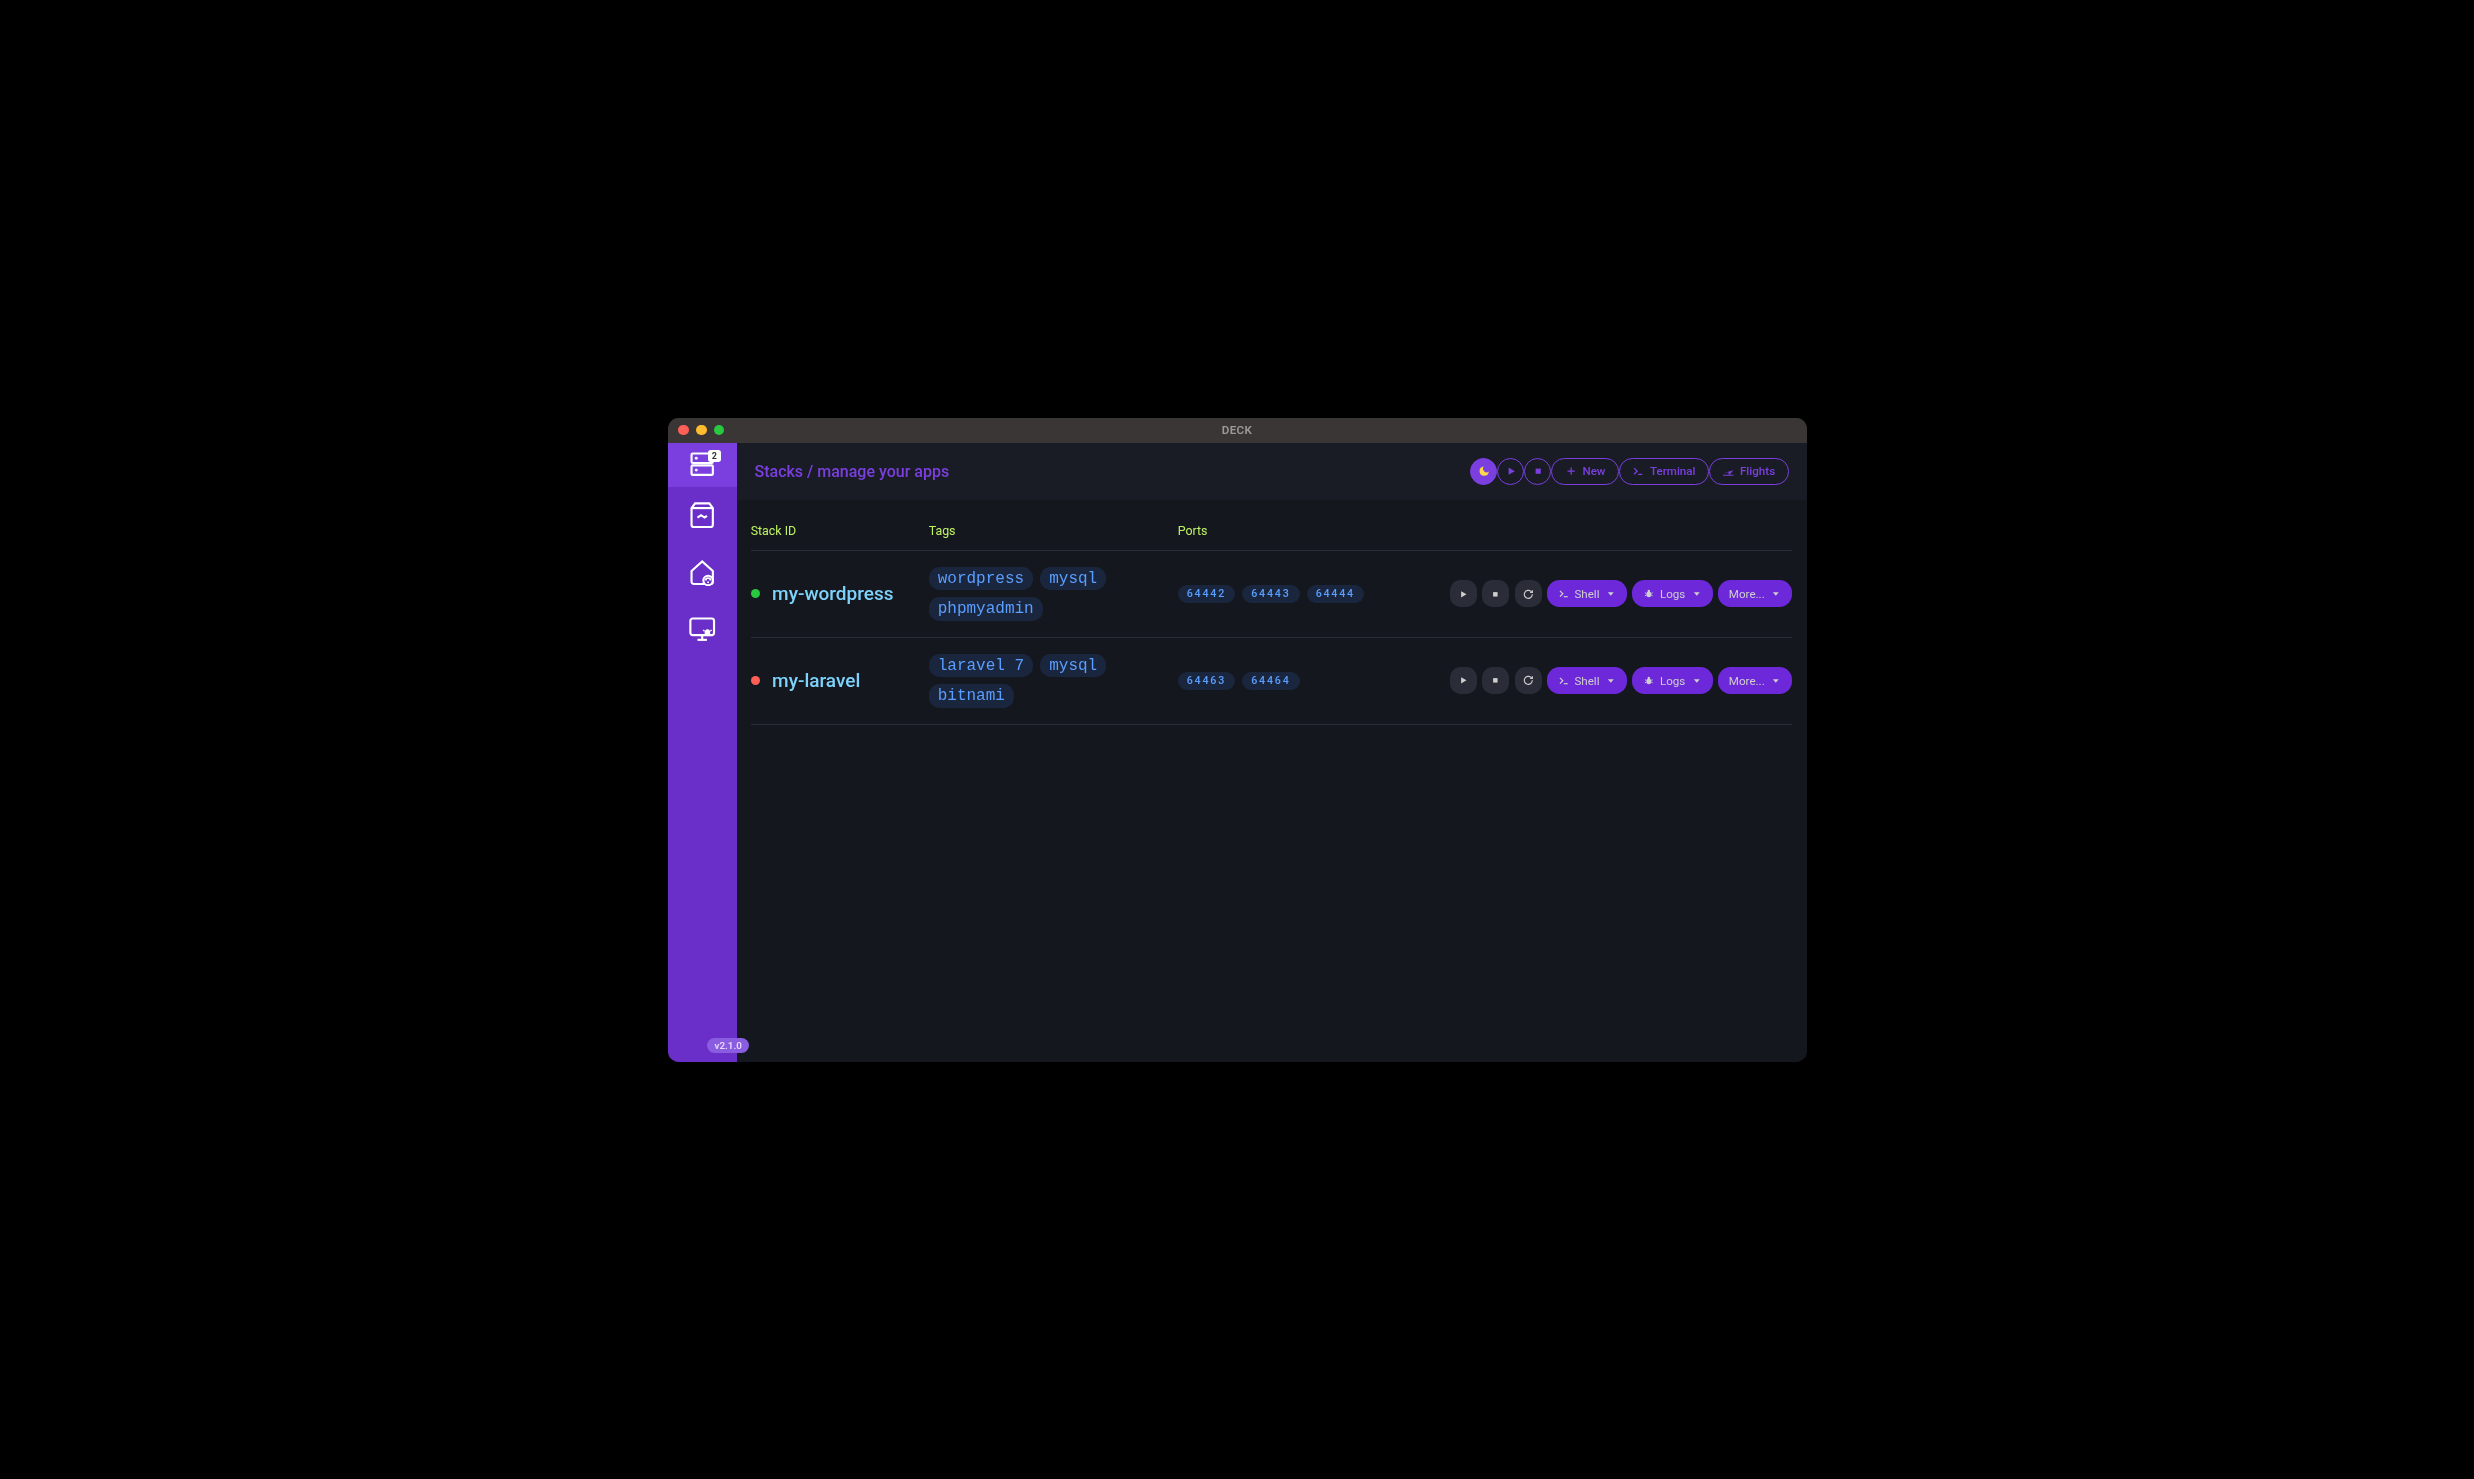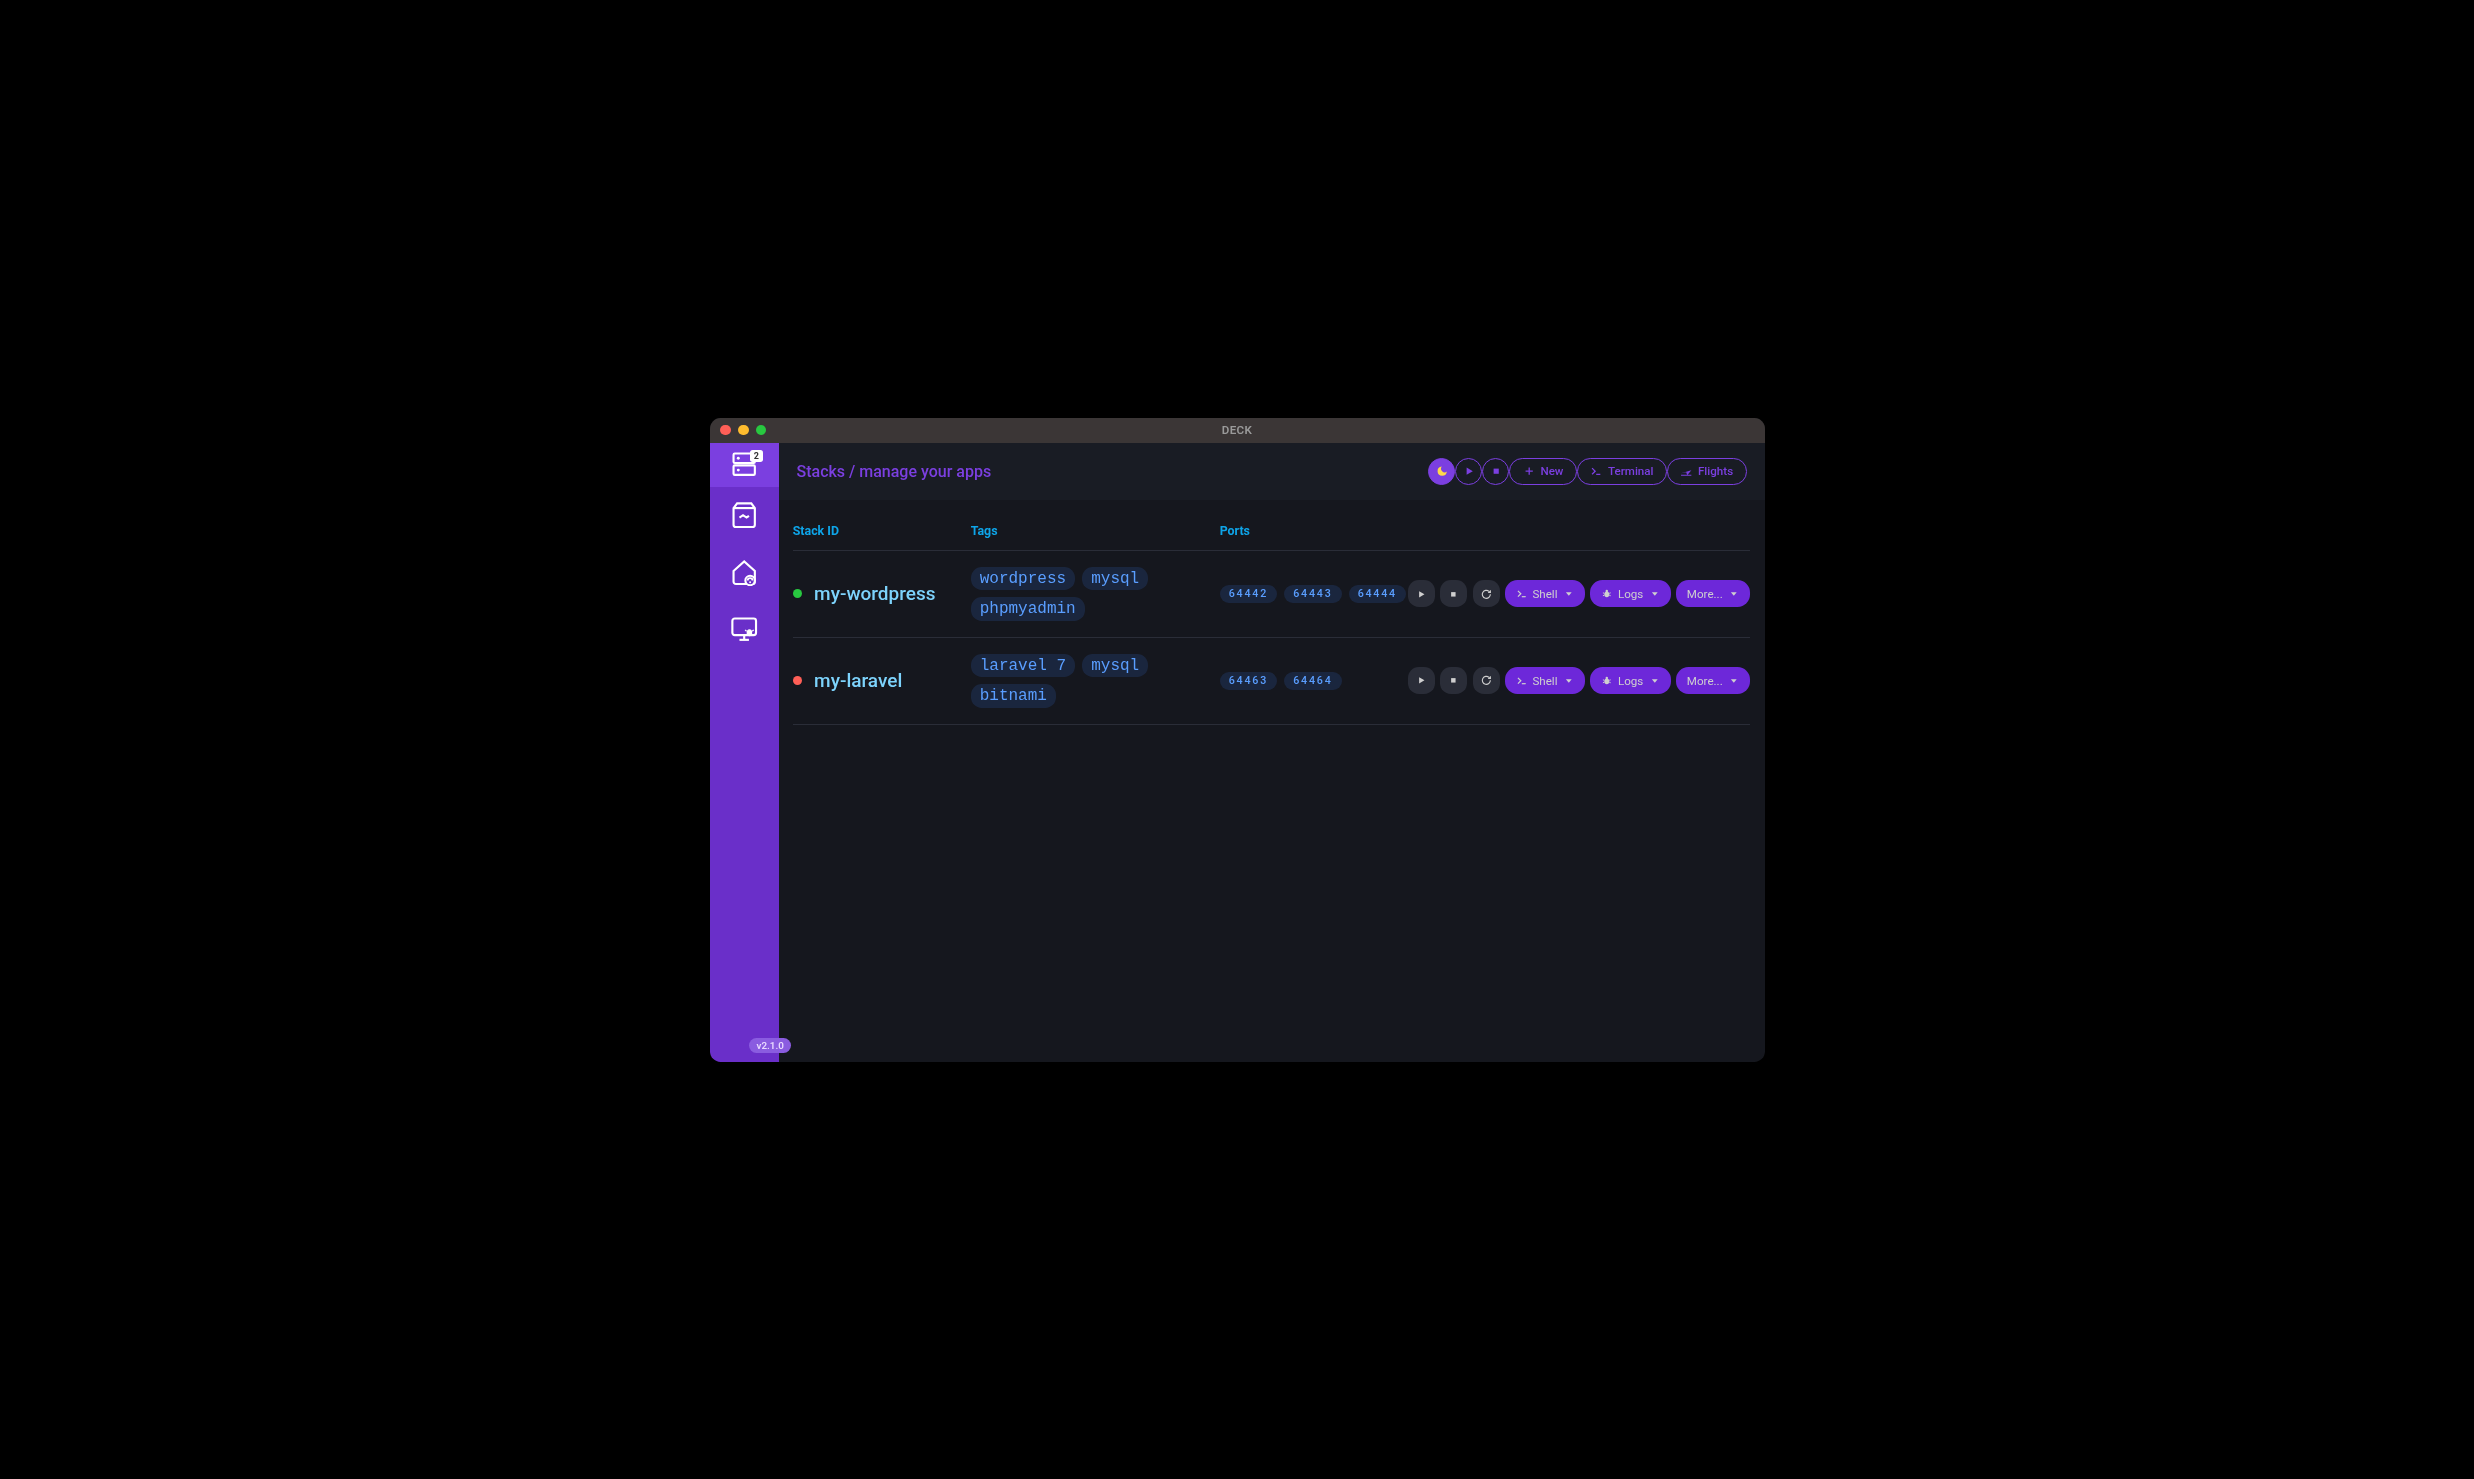--- a/index.html
+++ b/index.html
@@ -10,21 +10,21 @@
     }
     body {
       background: #000;
       display: flex;
       align-items: center;
       justify-content: center;
       min-height: 100vh;
       padding: 36px;
     }
     .window {
-      width: 1055px;
+      width: 1139px;
       height: 644px;
       background: #15171e;
       border-radius: 10.7px;
       overflow: hidden;
       box-shadow: 0 18px 53px rgba(0,0,0,0.5);
       display: flex;
       flex-direction: column;
     }
     .titlebar {
       height: 25px;
@@ -185,23 +185,23 @@
     .table {
       width: 100%;
     }
     .table-header, .table-row {
       display: grid;
       grid-template-columns: 178px 249px 1fr auto;
       align-items: center;
       padding: 12.4px 0;
     }
     .table-header {
-      color: #0ea5e9;
+      color: #bef264;
       font-size: 12.4px;
-      font-weight: 700;
+      font-weight: 400;
       border-bottom: 0.9px solid #2a2d38;
     }
     .table-row {
       border-bottom: 0.9px solid #2a2d38;
       padding: 16px 0;
     }
     .stack-id-cell {
       display: flex;
       align-items: center;
       gap: 12.4px;

